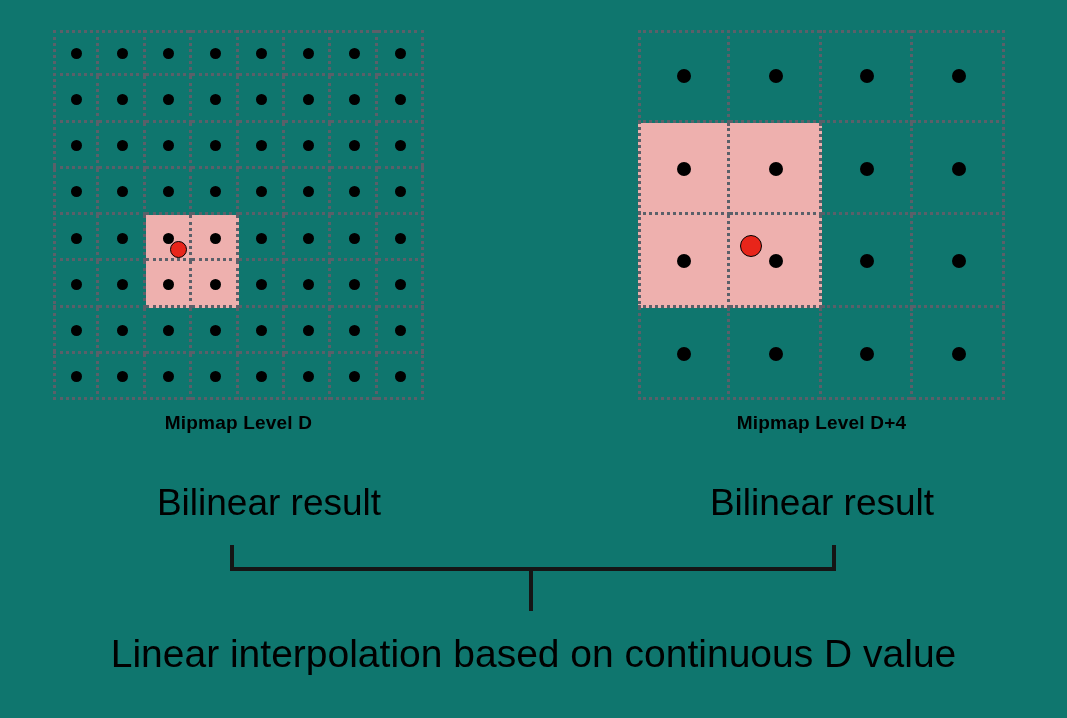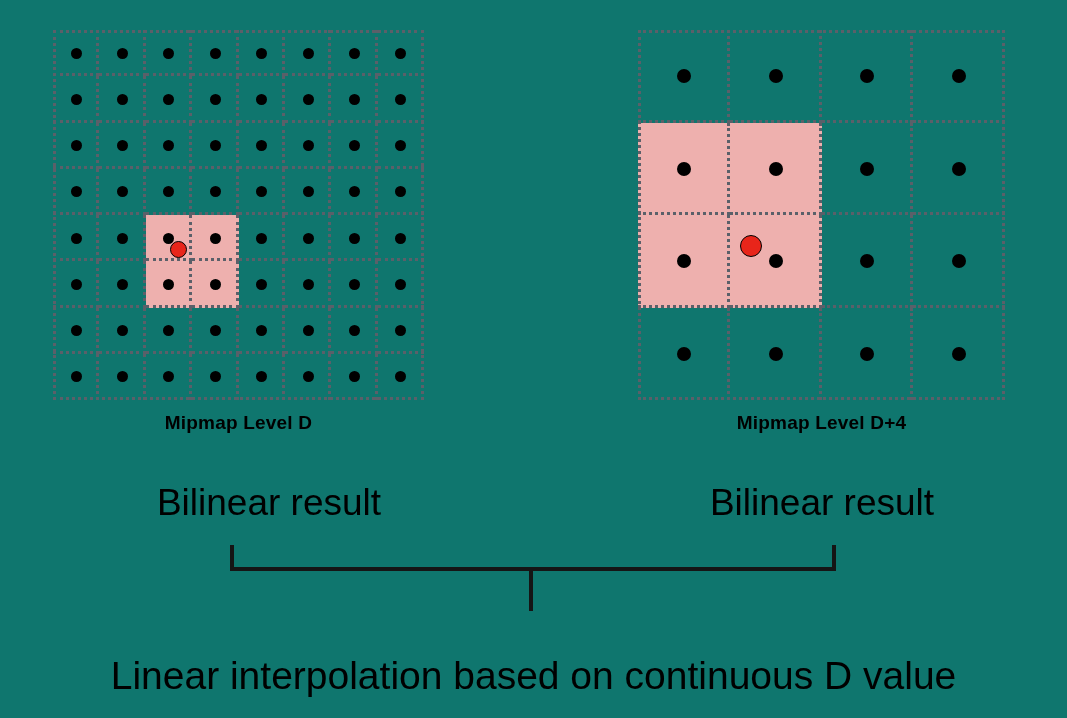--- a/index.html
+++ b/index.html
@@ -280,15 +280,15 @@
   <div class="bilinear-label" id="result-0" style="left: -31px; width: 600px; top: 482px;">Bilinear result</div>
   <div class="bilinear-label" id="result-1" style="left: 522px; width: 600px; top: 482px;">Bilinear result</div>
 
   <div id="bracket">
     <div class="br-v" id="br-left" style="left: 230px; top: 545px; width: 4px; height: 26px; background: rgb(21, 21, 21);"></div>
     <div class="br-v" id="br-right" style="left: 832px; top: 545px; width: 4px; height: 26px; background: rgb(21, 21, 21);"></div>
     <div class="br-h" id="br-bar" style="left: 230px; top: 567px; width: 606px; height: 4px; background: rgb(21, 21, 21);"></div>
     <div class="br-v" id="br-stem" style="left: 529px; top: 567px; width: 4px; height: 44px; background: rgb(21, 21, 21);"></div>
   </div>
 
-  <div class="caption" id="caption" style="top: 654px;">Linear interpolation based on continuous D value</div>
+  <div class="caption" id="caption" style="top: 632px;">Linear interpolation based on continuous D value</div>
 
 </div>
 
 </body></html>

